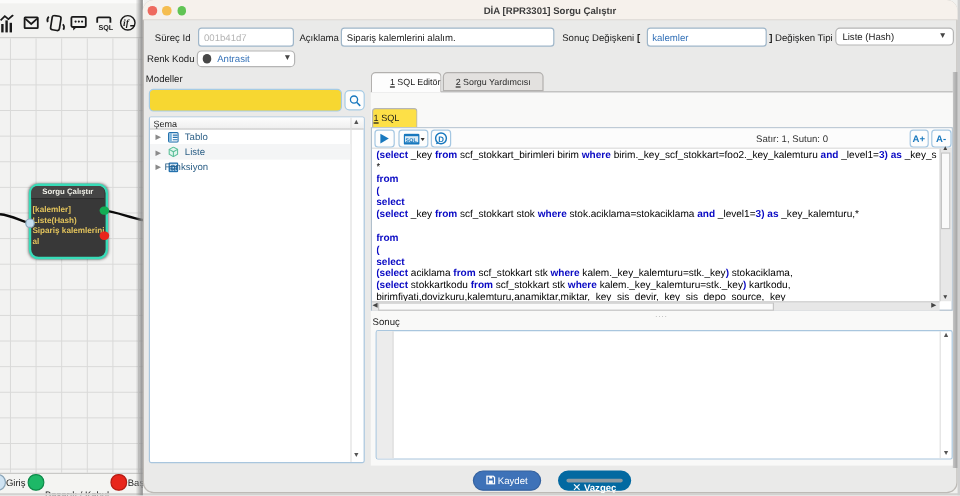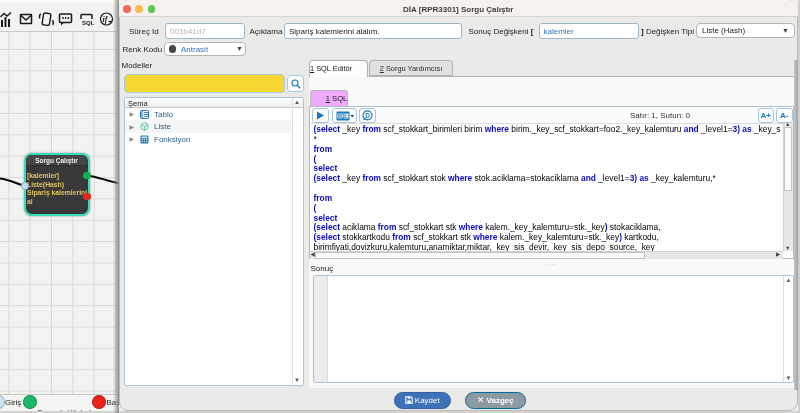--- a/index.html
+++ b/index.html
@@ -150,28 +150,28 @@
   <rect x="1.5" y="1.5" width="6" height="1.8" fill="#cfe4f4"></rect>
   <g fill="#cfe4f4">
     <rect x="1.6" y="4.2" width="1.4" height="1.1"></rect>
       <rect x="3.8" y="4.2" width="1.4" height="1.1"></rect>
       <rect x="6" y="4.2" width="1.4" height="1.1"></rect>
     <rect x="1.6" y="6.2" width="1.4" height="1.1"></rect>
       <rect x="3.8" y="6.2" width="1.4" height="1.1"></rect>
       <rect x="6" y="6.2" width="1.4" height="1.1"></rect>
   </g>
 </svg>
-<div class="abs" style="left:154px;top:134.9px;font-size:8px;color:#2c5f86;text-align:center;">Fonksiyon</div>
+<div class="abs" style="left:137px;top:134.9px;font-size:8px;color:#2c5f86;text-align:center;">Fonksiyon</div>
 
 <div class="abs" style="left:309px;top:75.5px;width:484.5px;height:312px;background:#f9f9f8;border-top:1px solid #b6b6b6;"></div>
 
 <div class="abs" style="left:369px;top:60px;width:84px;height:16px;background:#e3e1df;border:1px solid #b2b0ae;border-radius:4px 4px 0 0;font-size:7.4px;color:#2a2a2a;text-align:center;line-height:15px;"><span style="text-decoration:underline;">2</span> Sorgu Yardımcısı</div>
-<div class="abs" style="left:309px;top:59.5px;width:59px;height:17px;background:#fdfdfd;border:1px solid #b2b0ae;border-bottom:none;border-radius:4px 4px 0 0;font-size:7.4px;color:#1a1a1a;text-align:left;line-height:16px;"><span style="text-decoration:underline;">1</span> SQL Editör</div>
-
-<div class="abs" style="left:310.3px;top:90px;width:38px;height:16.5px;background:#f0abfc;border:1px solid #b6b6b6;border-bottom:none;border-radius:3px 3px 0 0;font-size:7.6px;color:#1a1a1a;text-align:right;line-height:15px;"><span style="text-decoration:underline;">1</span> SQL</div>
+<div class="abs" style="left:309px;top:59.5px;width:59px;height:17px;background:#fdfdfd;border:1px solid #b2b0ae;border-bottom:none;border-radius:4px 4px 0 0;font-size:7.4px;color:#1a1a1a;text-align:right;line-height:16px;"><span style="text-decoration:underline;">1</span> SQL Editör</div>
+
+<div class="abs" style="left:310.3px;top:90px;width:38px;height:16.5px;background:#fde047;border:1px solid #b6b6b6;border-bottom:none;border-radius:3px 3px 0 0;font-size:7.6px;color:#1a1a1a;text-align:left;line-height:15px;"><span style="text-decoration:underline;">1</span> SQL</div>
 
 <div class="abs" style="left:309px;top:106px;width:484.5px;height:153px;background:#fff;border:1px solid #b0bfcc;"></div>
 
 <div class="abs" style="left:310px;top:107px;width:482.5px;height:16.5px;background:#fcfcfc;border-bottom:1px solid #dcdcdc;"></div>
 <div class="abs" style="left:311.5px;top:108px;width:17.5px;height:14.5px;background:#fdfdfd;border:1px solid #a5c7e2;border-radius:3px;"></div>
 <svg class="abs" style="left:316px;top:111px;" width="9" height="9" viewBox="0 0 9 9">
     <path d="M1 0.5 L8 4.5 L1 8.5 Z" fill="#1878be"></path>
   </svg>
 <div class="abs" style="left:332px;top:108px;width:25px;height:14.5px;background:#fdfdfd;border:1px solid #a5c7e2;border-radius:3px;"></div>
 <svg class="abs" style="left:336px;top:110.5px;" width="18" height="10" viewBox="0 0 18 10">
@@ -210,13 +210,13 @@
 <div class="abs" style="left:783px;top:276px;width:10.5px;height:106px;border-left:1px solid #e0e0e0;"></div>
 <div class="abs" style="left:785.5px;top:277px;color:#555;font-size:6px;">▲</div>
 <div class="abs" style="left:785.5px;top:374.5px;color:#555;font-size:6px;">▼</div>
 
 <div class="abs" style="left:394px;top:391.5px;width:56.5px;height:17px;background:#3e72b8;border:1px solid #35629f;border-radius:8.5px;color:#fff;font-size:8px;font-weight:normal;text-align:center;line-height:15.5px;">
   <svg width="8" height="8" viewBox="0 0 10 10" style="vertical-align:-1px;margin-right:2px;">
       <path d="M1 1 h6.5 L9 2.5 V9 H1 Z" fill="none" stroke="#fff" stroke-width="1.4"></path>
       <rect x="3" y="5.5" width="4" height="3.5" fill="#fff"></rect>
       <rect x="3.5" y="1" width="3" height="2.5" fill="#fff"></rect>
     </svg>Kaydet</div>
-<div class="abs" style="left:465px;top:391.5px;width:60.5px;height:17px;background:#8d9aa2;border:1px solid #0369a1;border-radius:8.5px;color:#fff;font-size:8px;font-weight:bold;text-align:center;line-height:15.5px;"><span style="font-weight:normal;font-size:9px;">✕</span> Vazgeç</div>
+<div class="abs" style="left:465px;top:391.5px;width:60.5px;height:17px;background:#8d9aa2;border:7px solid #0369a1;border-radius:8.5px;color:#fff;font-size:8px;font-weight:bold;text-align:center;line-height:15.5px;"><span style="font-weight:normal;font-size:9px;">✕</span> Vazgeç</div>
 
 </body></html>

